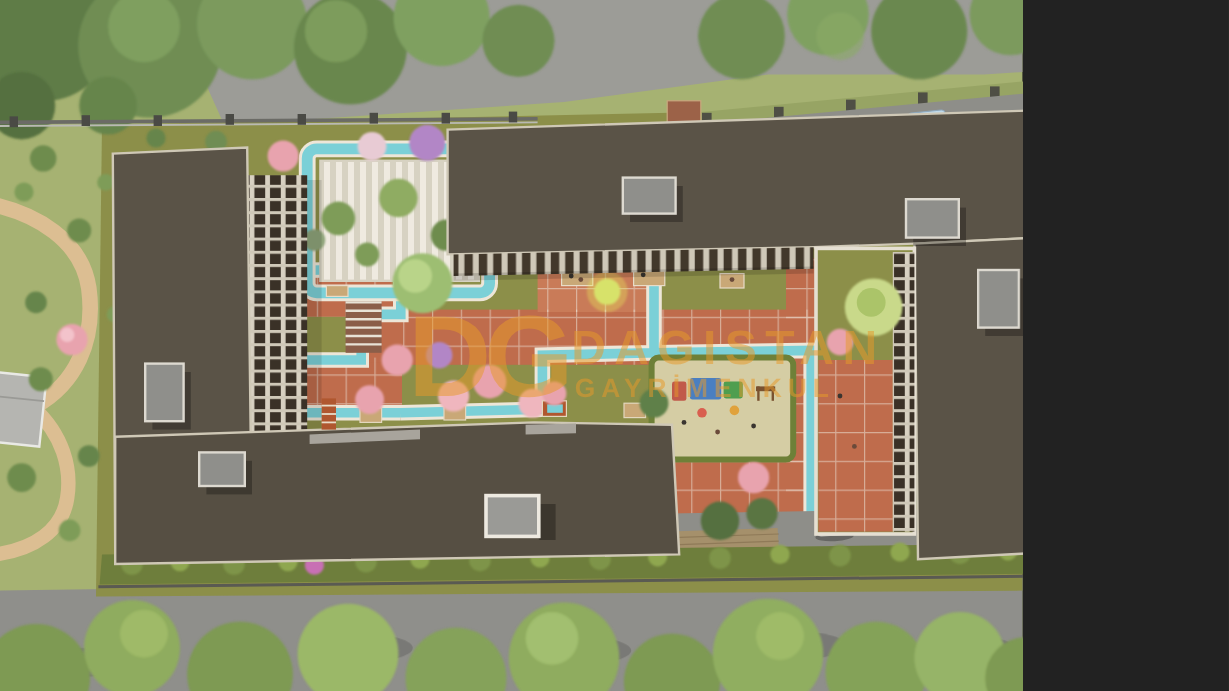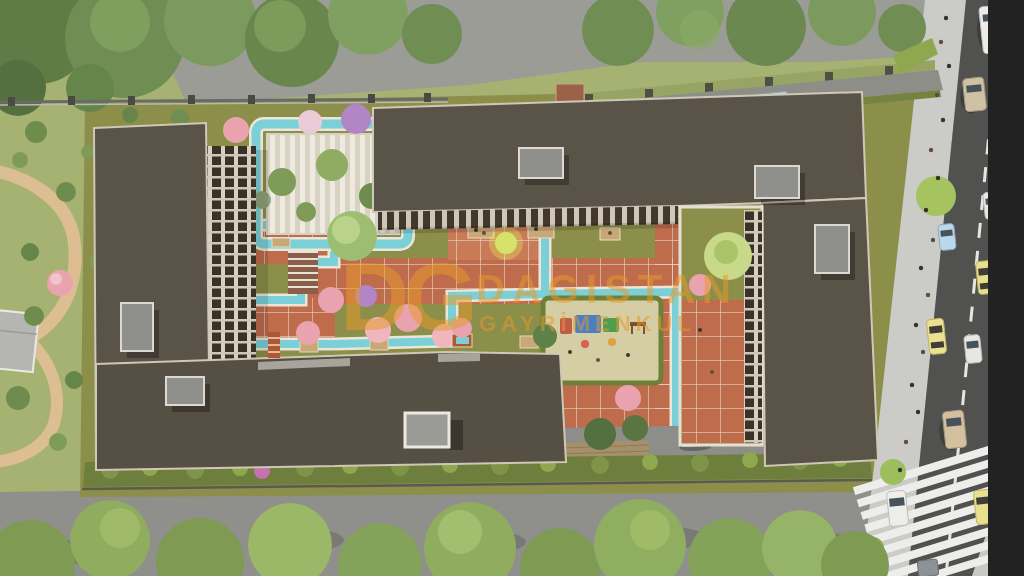--- a/index.html
+++ b/index.html
@@ -1,16 +1,16 @@
 <!DOCTYPE html>
 <html><head>
 <meta charset="utf-8">
 <style>
   html,body{margin:0;padding:0;background:#222;}
-  #stage{position:relative;width:988px;height:576px;overflow:hidden;font-family:"Liberation Sans",sans-serif;}
+  #stage{position:relative;width:852px;height:576px;overflow:hidden;font-family:"Liberation Sans",sans-serif;}
   svg{position:absolute;left:0;top:0;display:block;}
   .wm{font-family:"Liberation Sans",sans-serif;font-weight:bold;fill:#E79A2B;}
 </style>
 </head>
 <body>
 
 <div id="stage">
 <svg viewBox="0 0 1024 576" width="1024" height="576">
   <defs>
     <pattern id="facadeV" patternUnits="userSpaceOnUse" width="13" height="11">

